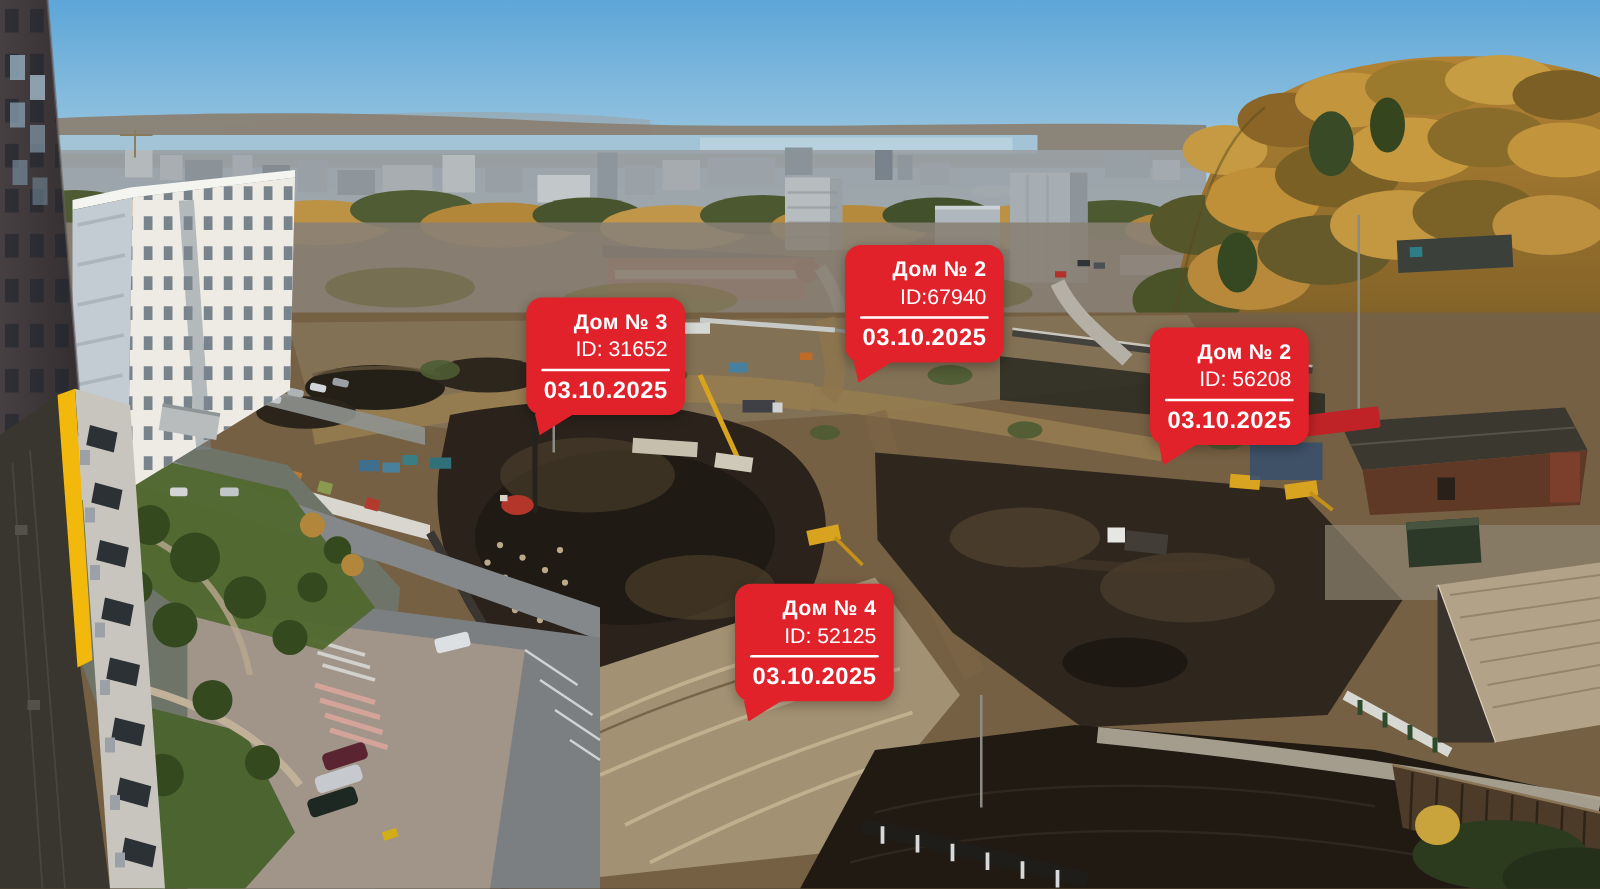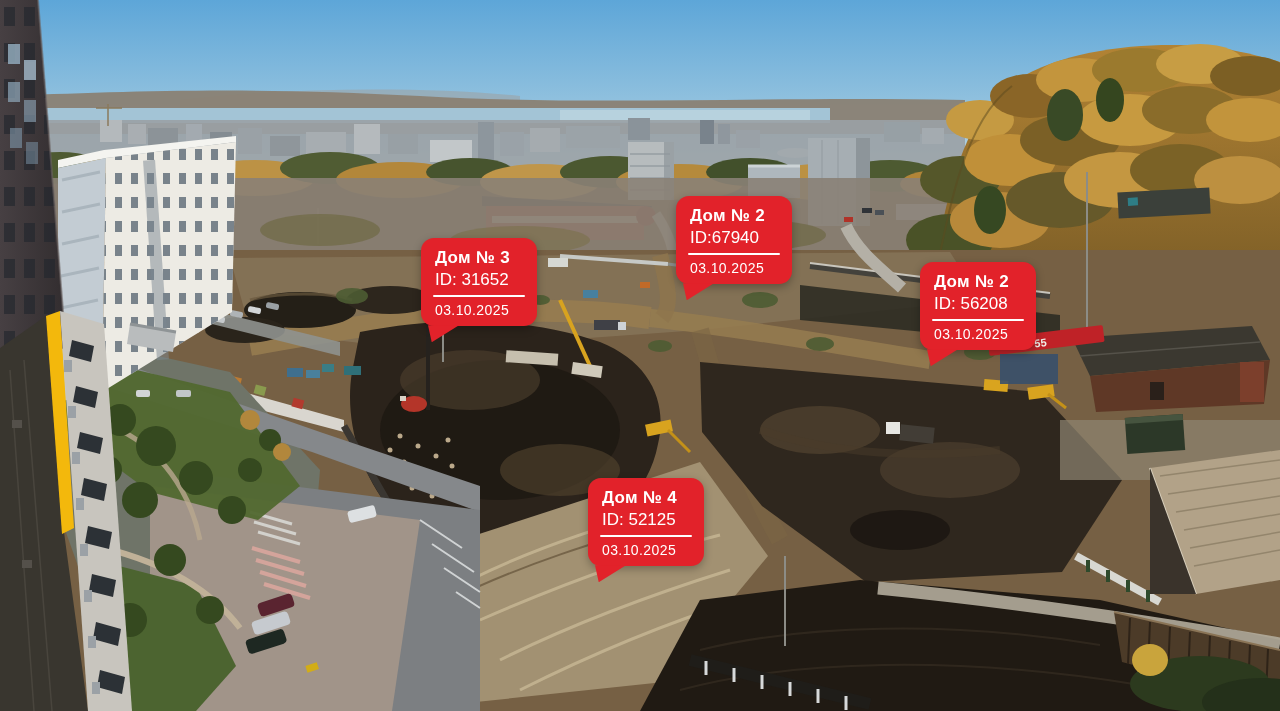--- a/index.html
+++ b/index.html
@@ -5,36 +5,36 @@
   html,body{margin:0;padding:0;background:#222;}
   .stage{
     position:relative;width:1280px;height:711px;overflow:hidden;
     font-family:"Liberation Sans",sans-serif;
     background:#766044;
   }
   .stage svg{position:absolute;left:0;top:0;}
   .marker{
     position:absolute;z-index:5;min-width:88px;
     background:var(--marker-red,#e2222a);color:var(--marker-text,#fff);
-    border-radius:13px;padding:9px 14px 8px;text-align:left;
+    border-radius:13px;padding:9px 14px 8px;text-align:right;
     box-shadow:0 3px 9px rgba(0,0,0,.28);
   }
   .marker::after{
     content:"";position:absolute;left:7px;bottom:-16px;width:31px;height:17px;
     background:var(--marker-red,#e2222a);
     clip-path:polygon(0 0,100% 0,12% 100%);
   }
   .marker-title{font-size:17px;font-weight:700;letter-spacing:.3px;line-height:1.3;white-space:nowrap;}
   .marker-id{font-size:17px;font-weight:400;line-height:1.3;white-space:nowrap;}
   .marker-rule{height:2px;background:#fff;margin:4px -2px 5px;border-radius:1px;}
-  .marker-date{font-size:14px;font-weight:400;letter-spacing:.4px;white-space:nowrap;}
+  .marker-date{font-size:19px;font-weight:700;letter-spacing:.4px;white-space:nowrap;}
   .m1{left:421px;top:238px}
   .m2{left:676px;top:196px}
   .m3{left:920px;top:262px}
-  .m4{left:588px;top:478px}
+  .m4{left:588px;top:467px}
 </style>
 </head>
 <body>
 
 <div class="stage">
 
 <svg width="1280" height="711" viewBox="0 0 1280 711">
   <defs>
     <linearGradient id="skyGrad" x1="0" y1="0" x2="0" y2="1">
       <stop offset="0" stop-color="#5da6d8"></stop>

